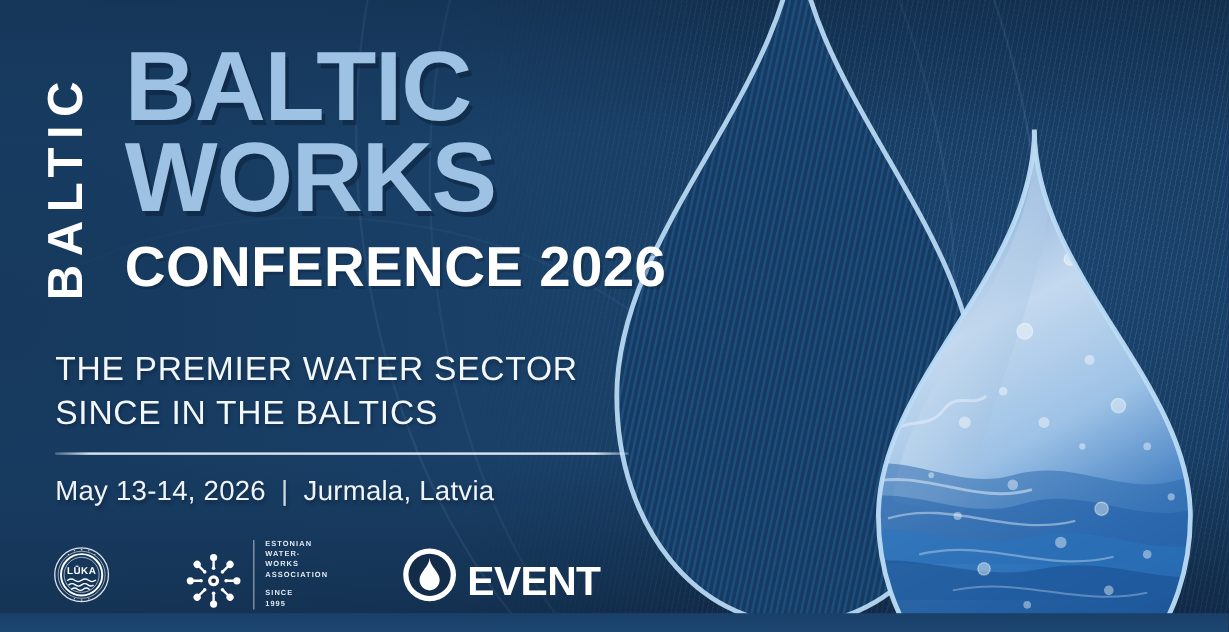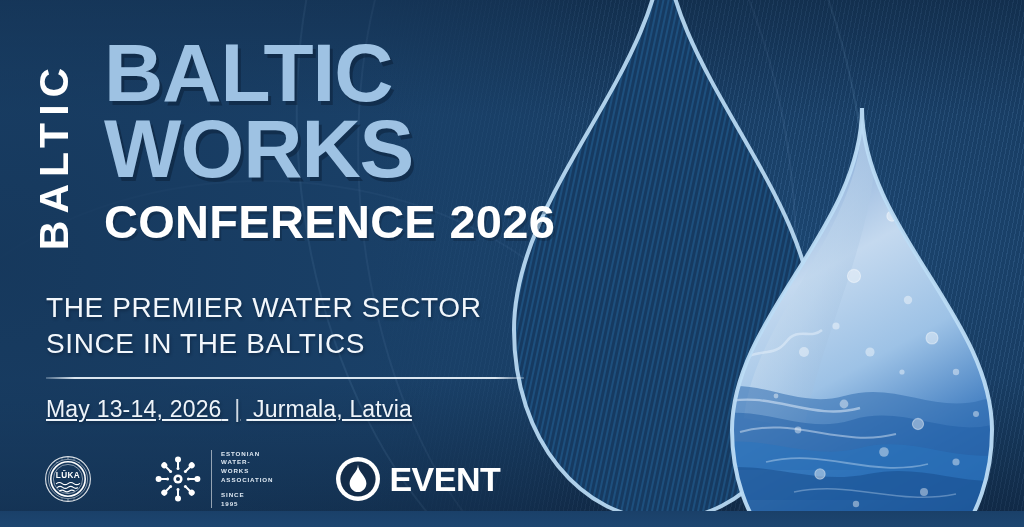--- a/index.html
+++ b/index.html
@@ -143,21 +143,20 @@
   .dateline {
     position: absolute;
     left: 46px;
     top: 396px;
     color: #eef4fa;
     font-size: 23px;
     font-weight: 400;
     letter-spacing: 0.2px;
     white-space: nowrap;
     text-shadow: 1px 2px 3px rgba(8,22,42,0.45);
-    text-decoration: underline;
   }
   .dateline .sep { margin: 0 6px; opacity: 0.85; }
 
   
   .logo-bar {
     position: absolute;
     left: 0;
     top: 447px;
     width: 100%;
     height: 64px;
@@ -172,21 +171,21 @@
     width: 100%;
     height: 16px;
     background: linear-gradient(180deg, #1a4069 0%, #1d4670 100%);
   }
   .logos {
     display: flex;
     align-items: center;
     gap: 0;
     padding-left: 44px;
   }
-  .logo { display: flex; align-items: center; }
+  .logo { display: flex; align-items: flex-end; }
   .logo.luka { margin-right: 62px; }
   .logo.ewa  { margin-right: 62px; }
 
   .ewa-text {
     margin-left: 9px;
     padding-left: 9px;
     border-left: 1px solid rgba(255,255,255,0.55);
     color: #dfe9f3;
     font-size: 6.2px;
     line-height: 1.42;

